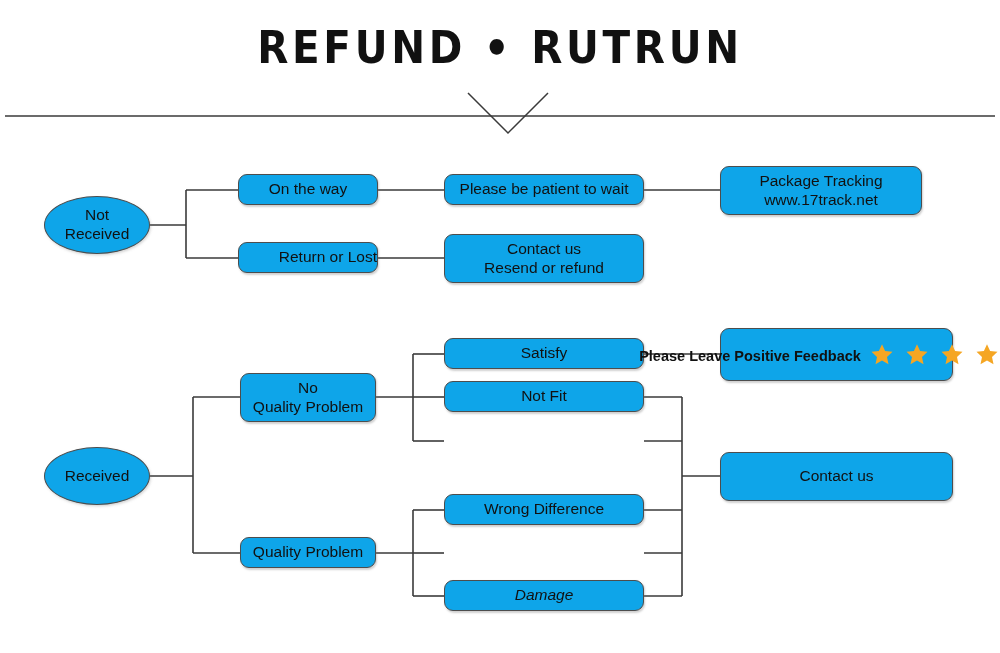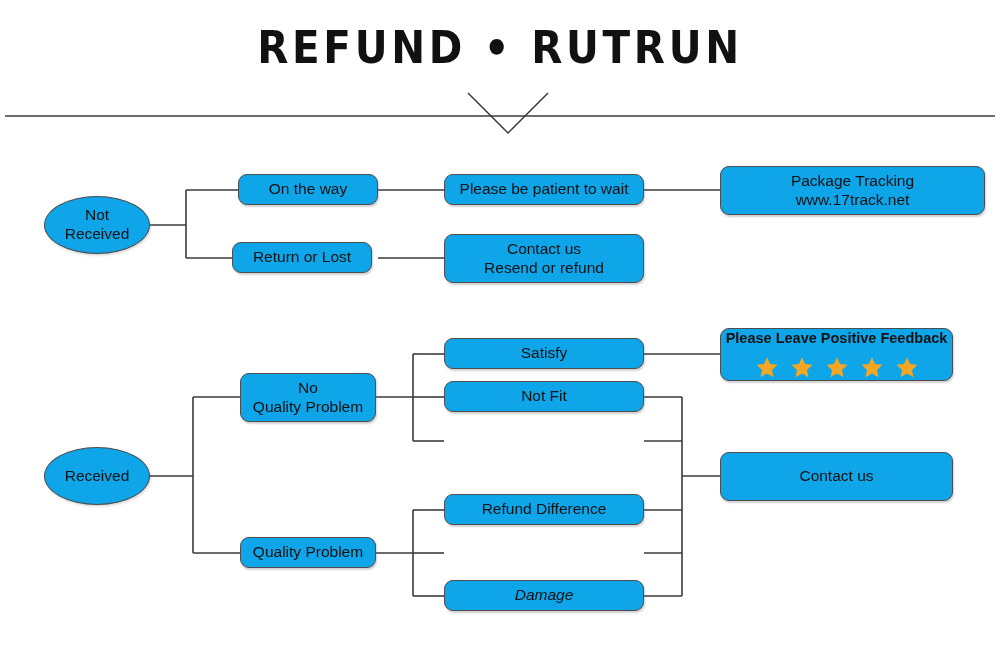--- a/index.html
+++ b/index.html
@@ -64,22 +64,21 @@
   }
   .node.ellipse {
     border-radius: 50%;
     box-shadow: 1px 1.5px 2.5px rgba(120,120,120,0.3);
   }
   .node .l2 { display: block; }
 
   
   .feedback-inner {
     display: flex;
-    flex-direction: column;
-    align-items: center;
+    align-items: flex-end;
     justify-content: center;
     gap: 9px;
     width: 100%;
   }
   .feedback-text {
     font-size: 14.5px;
     font-weight: bold;
     color: #111111;
     white-space: nowrap;
   }
@@ -156,28 +155,28 @@
   </div>
 
   <div class="node" style="left:238px; top:174px; width:140px; height:31px;">
     <span>On the way</span>
   </div>
 
   <div class="node" style="left:444px; top:174px; width:200px; height:31px;">
     <span>Please be patient to wait</span>
   </div>
 
-  <div class="node" style="left:720px; top:166px; width:265px; height:49px;">
+  <div class="node" style="left:720px; top:166px; width:202px; height:49px;">
     <div>
       <span>Package Tracking</span>
       <span class="l2">www.17track.net</span>
     </div>
   </div>
 
-  <div class="node" style="left:232px; top:242px; width:140px; height:31px;">
+  <div class="node" style="left:238px; top:242px; width:140px; height:31px;justify-content:flex-end;">
     <span>Return or Lost</span>
   </div>
 
   <div class="node" style="left:444px; top:234px; width:200px; height:49px;">
     <div>
       <span>Contact us</span>
       <span class="l2">Resend or refund</span>
     </div>
   </div>
 
@@ -199,21 +198,21 @@
   <div class="node" style="left:444px; top:338px; width:200px; height:31px;text-align:right;">
     <span>Satisfy</span>
   </div>
 
   <div class="node" style="left:444px; top:381px; width:200px; height:31px;">
     <span>Not Fit</span>
   </div>
 
 
   <div class="node" style="left:444px; top:494px; width:200px; height:31px;">
-    <span>Refund Difference</span>
+    <span>Wrong Difference</span>
   </div>
 
 
   <div class="node" style="left:444px; top:580px; width:200px; height:31px;font-style:italic;">
     <span>Damage</span>
   </div>
 
   <div class="node" style="left:720px; top:328px; width:233px; height:53px;">
     <div class="feedback-inner">
       <span class="feedback-text">Please Leave Positive Feedback</span>

